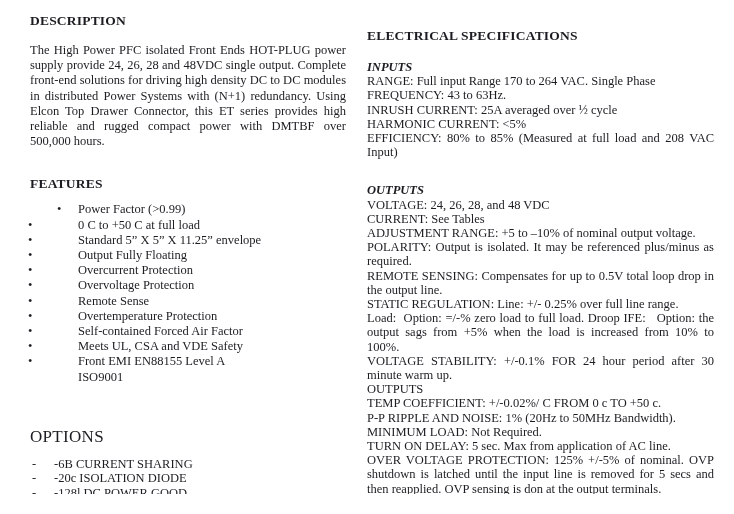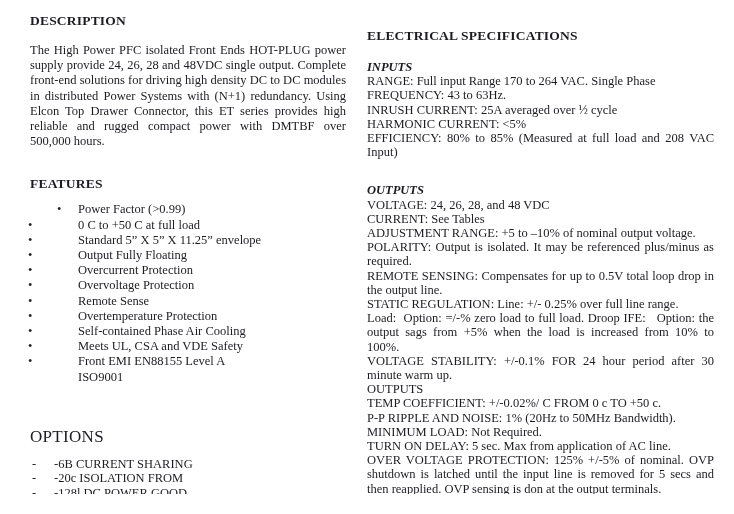--- a/index.html
+++ b/index.html
@@ -81,21 +81,21 @@
       <div class="feat-item">
         <span class="feat-bullet">•</span>
         <span class="feat-text">Remote Sense</span>
       </div>
       <div class="feat-item">
         <span class="feat-bullet">•</span>
         <span class="feat-text">Overtemperature Protection</span>
       </div>
       <div class="feat-item">
         <span class="feat-bullet">•</span>
-        <span class="feat-text">Self-contained Phase Air Cooling</span>
+        <span class="feat-text">Self-contained Forced Air Factor</span>
       </div>
       <div class="feat-item">
         <span class="feat-bullet">•</span>
         <span class="feat-text">Meets UL, CSA and VDE Safety</span>
       </div>
       <div class="feat-item">
         <span class="feat-bullet">•</span>
         <span class="feat-text">Front EMI EN88155 Level A
 ISO9001</span>
       </div>
@@ -103,21 +103,21 @@
 
     <h3 class="options-heading">OPTIONS</h3>
 
     <div class="options-list">
       <div class="opt-item">
         <span class="opt-dash">-</span>
         <span>-6B CURRENT SHARING</span>
       </div>
       <div class="opt-item">
         <span class="opt-dash">-</span>
-        <span>-20c ISOLATION FROM</span>
+        <span>-20c ISOLATION DIODE</span>
       </div>
       <div class="opt-item">
         <span class="opt-dash">-</span>
         <span>-128l DC POWER GOOD</span>
       </div>
     </div>
 
   </div>
 
   <div class="col col-right">

